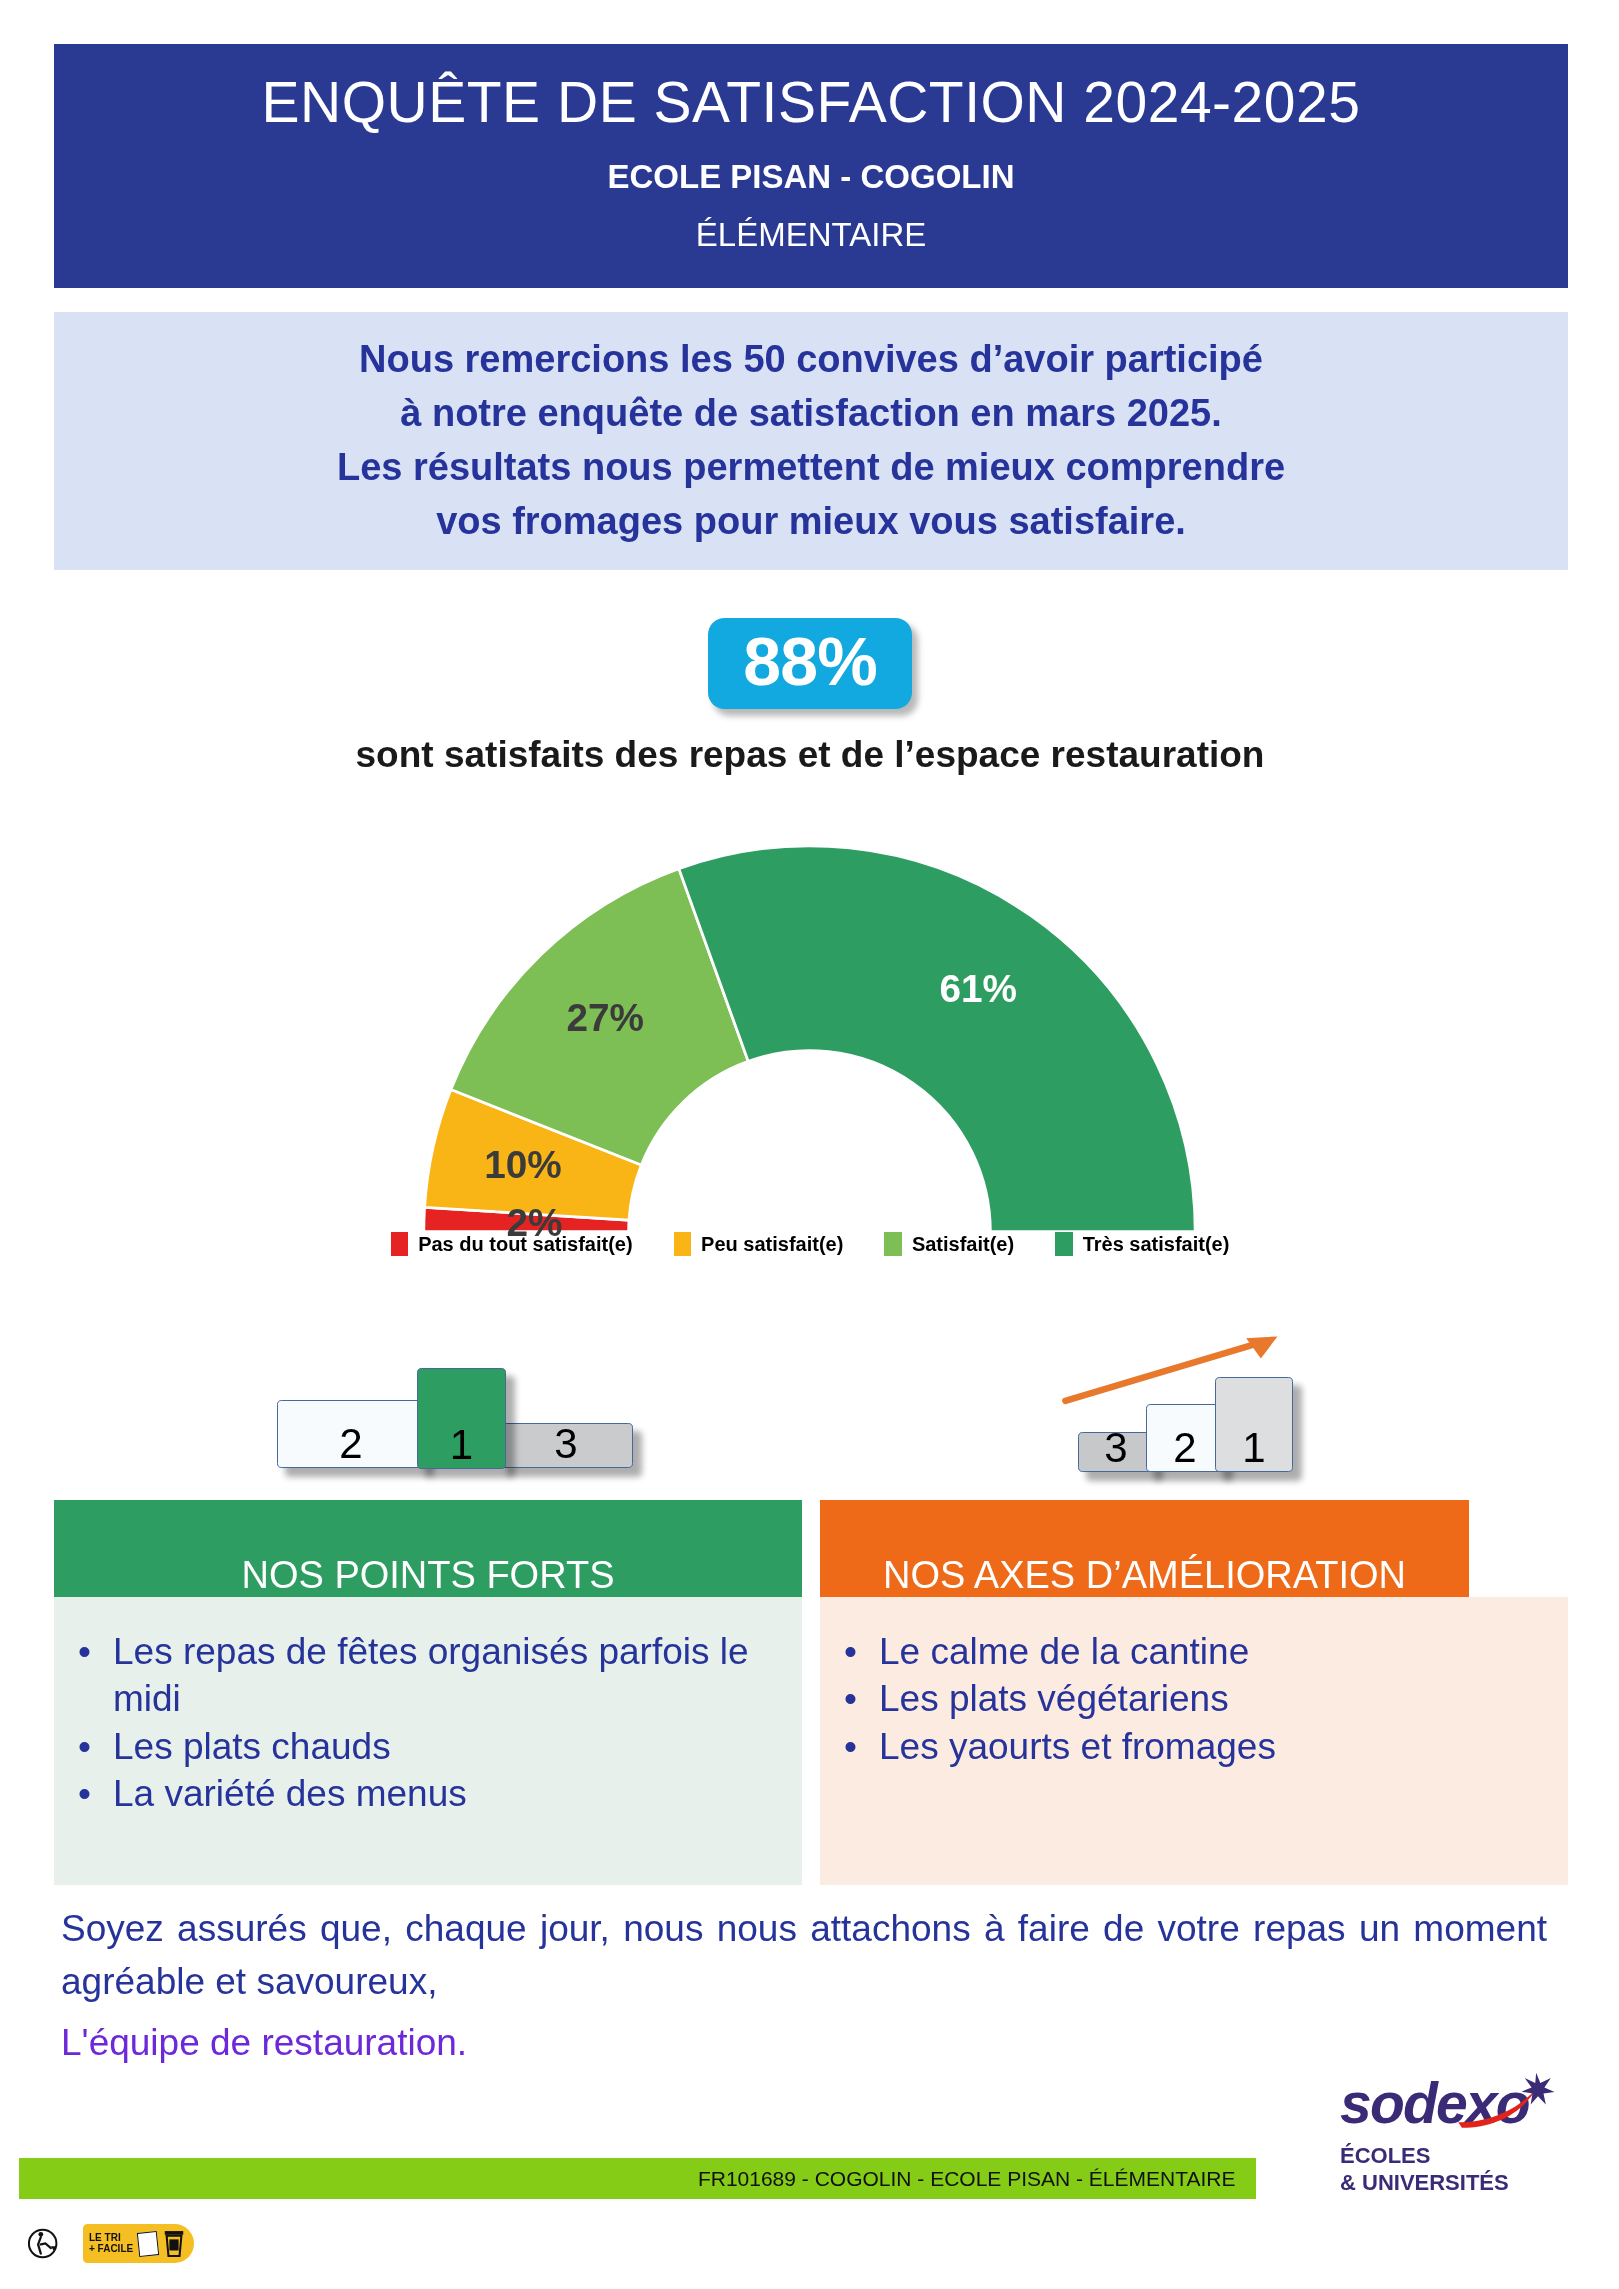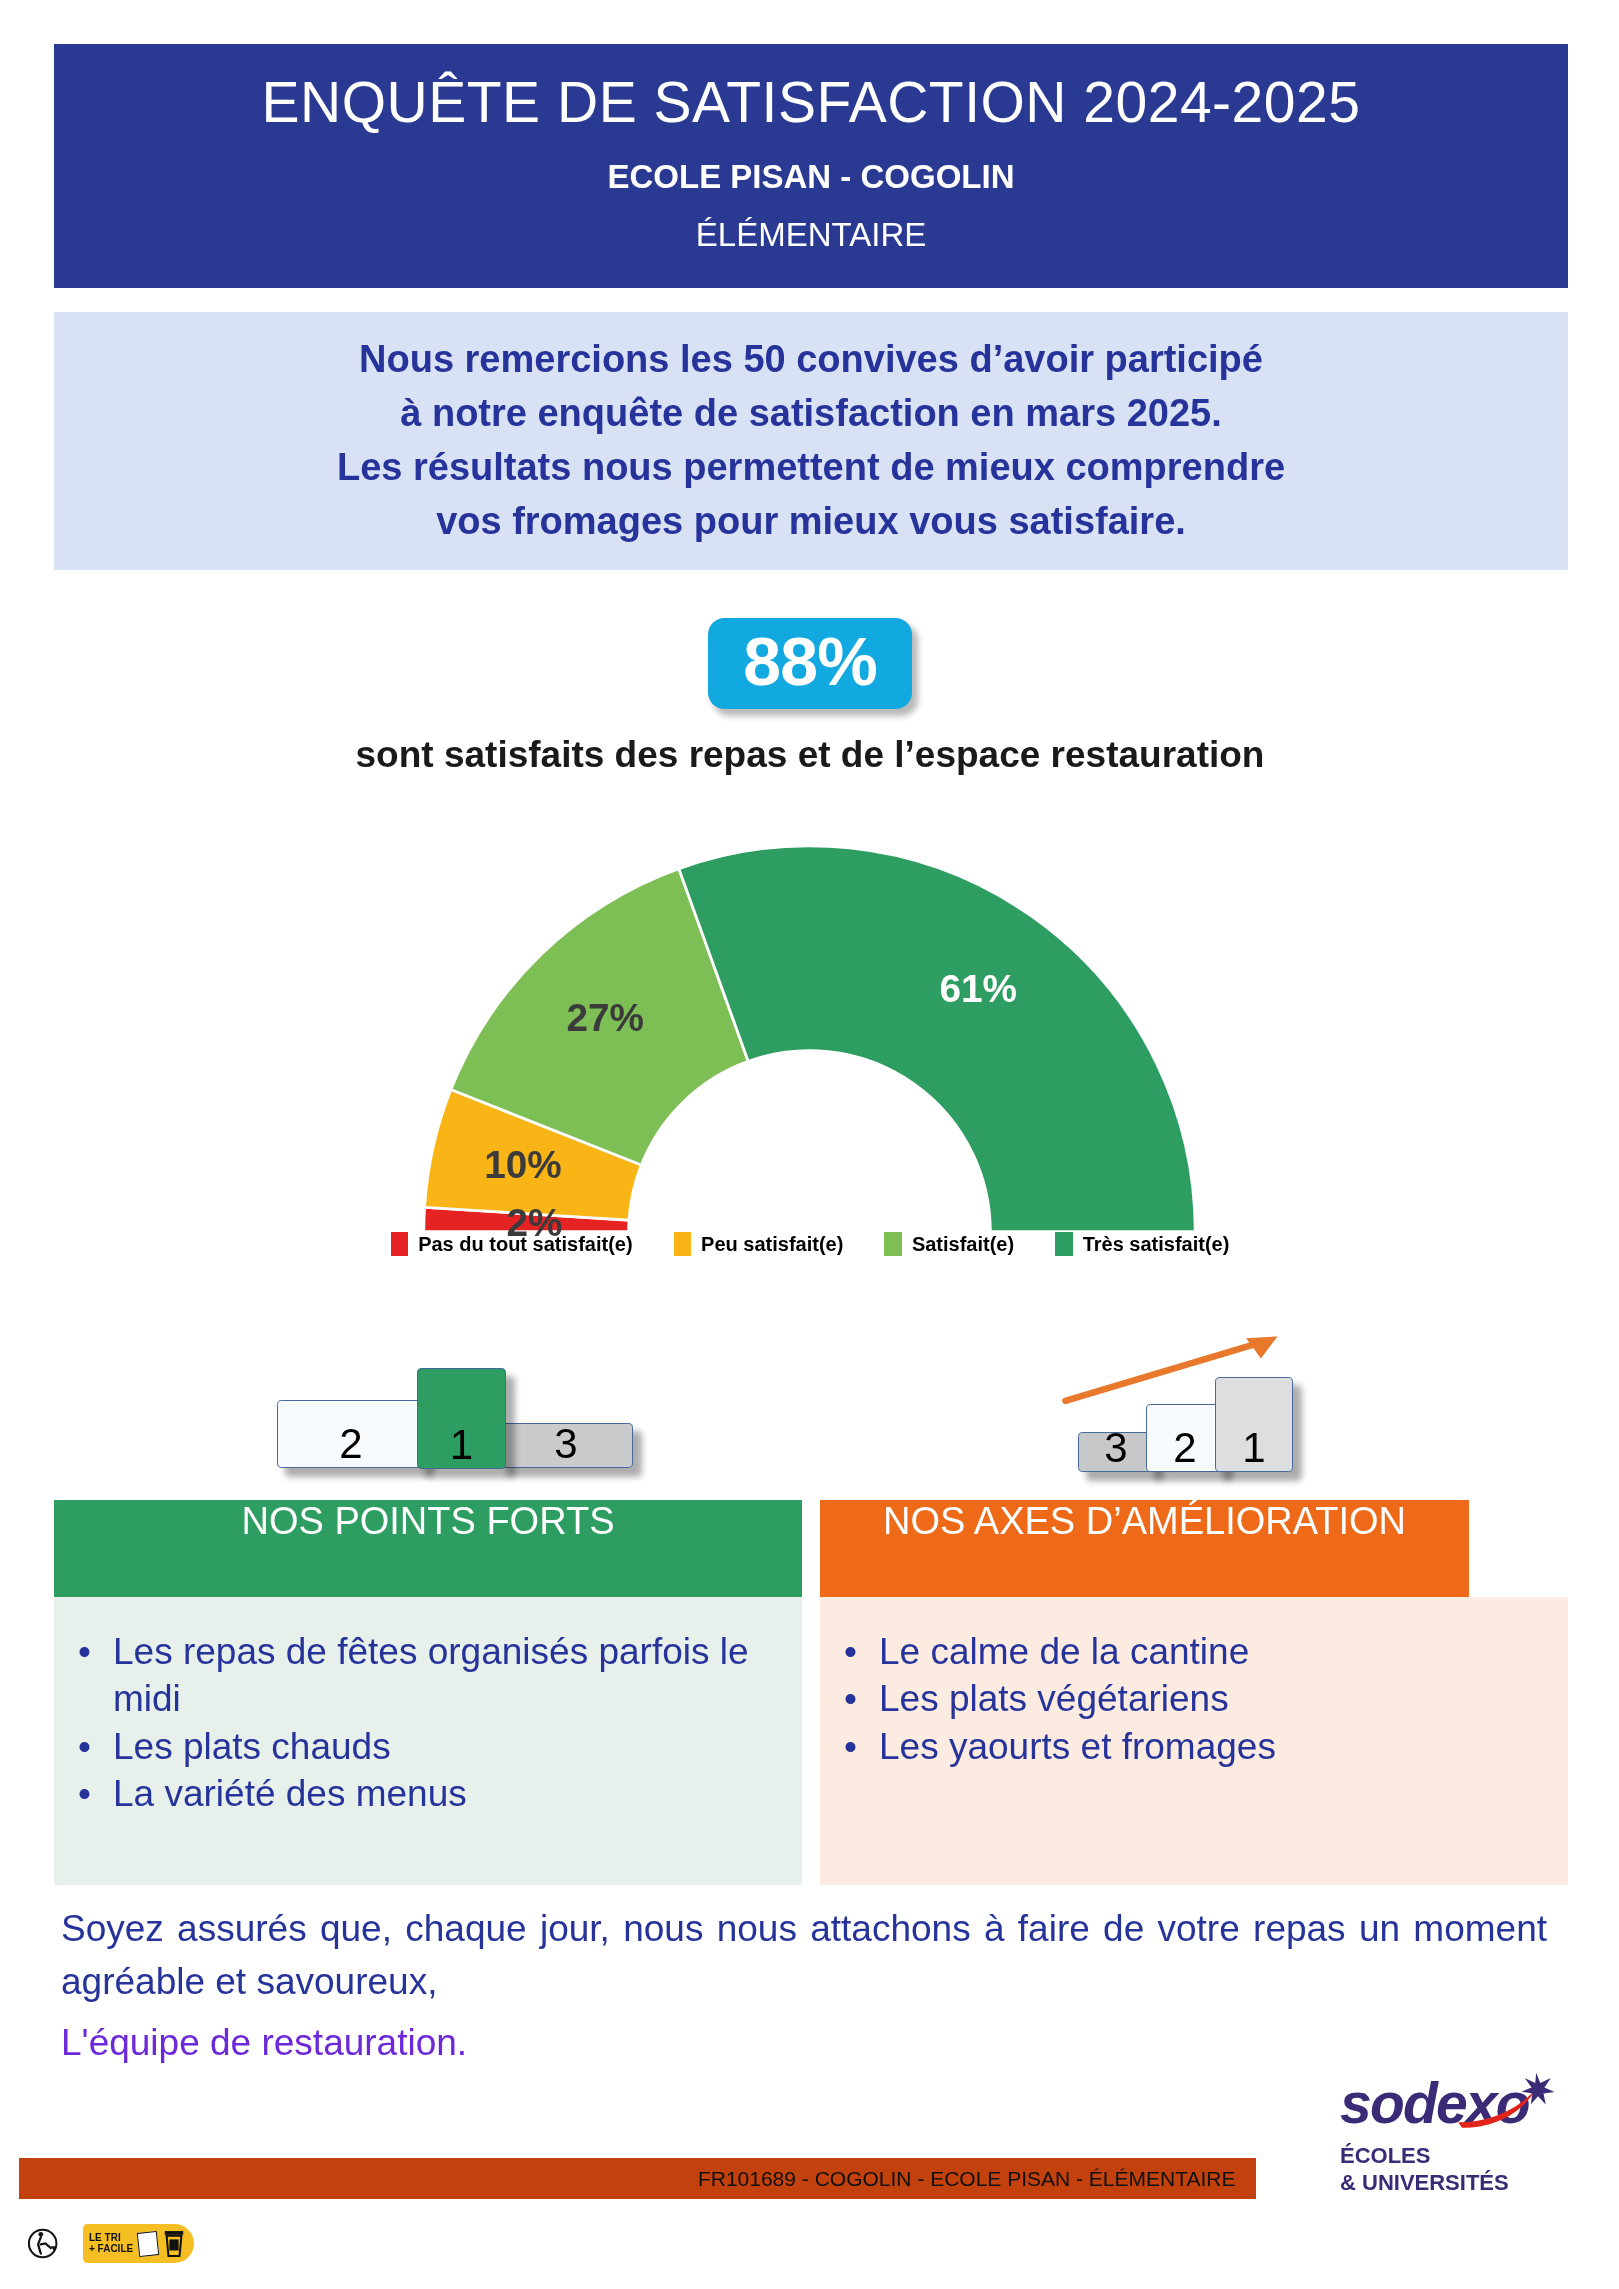--- a/index.html
+++ b/index.html
@@ -85,40 +85,40 @@
   .blk {
     position: absolute; border: 1.8px solid #47689B; border-radius: 4.6px;
     display: flex; align-items: flex-end; justify-content: center;
     box-shadow: 8.3px 8.3px 6.5px rgba(0,0,0,0.32);
     font-size: 42px; color: #000; line-height: 1.0; padding-bottom: 1.8px;
   }
 
   
   .panel-head {
     position: absolute; height: 97px;
-    display: flex; align-items: flex-start; justify-content: center;
+    display: flex; align-items: flex-end; justify-content: center;
   }
   .panel-head-text { color: #ffffff; font-size: 38px; font-weight: 400; white-space: nowrap; }
   .panel-body { position: absolute; }
   .panel-body ul { list-style: none; }
   .panel-row { display: flex; align-items: flex-start; color: #26339A; font-size: 37px; line-height: 1.28; }
   .panel-bullet { width: 59px; flex: 0 0 59px; text-align: left; padding-left: 24px; }
   .panel-text { flex: 1; }
 
   
   .closing {
     position: absolute; left: 61px; top: 1903px; width: 1486px;
     color: #26339A; font-size: 37px; line-height: 1.42; text-align: justify;
   }
   .closing2 { position: absolute; left: 61px; top: 1990px; width: 1486px; color: #6d28d9; font-size: 37px; margin-top: 32px; }
 
   
   .footer-bar {
     position: absolute; left: 18.5px; top: 2158px; width: 1237px; height: 41px;
-    background: #c2410c; display: flex; align-items: center; justify-content: flex-end;
+    background: #84cc16; display: flex; align-items: center; justify-content: flex-end;
     padding-right: 20px;
   }
   .footer-ref { color: #111; font-size: 21px; white-space: nowrap; }
 
   .logo { position: absolute; left: 1340px; top: 2075px; width: 231px; }
   .logo-word { position: relative; height: 61px; }
   .logo-text {
     font-size: 57px; font-weight: bold; color: #3B2B77; letter-spacing: -1.8px;
     font-style: italic; line-height: 1;
   }

